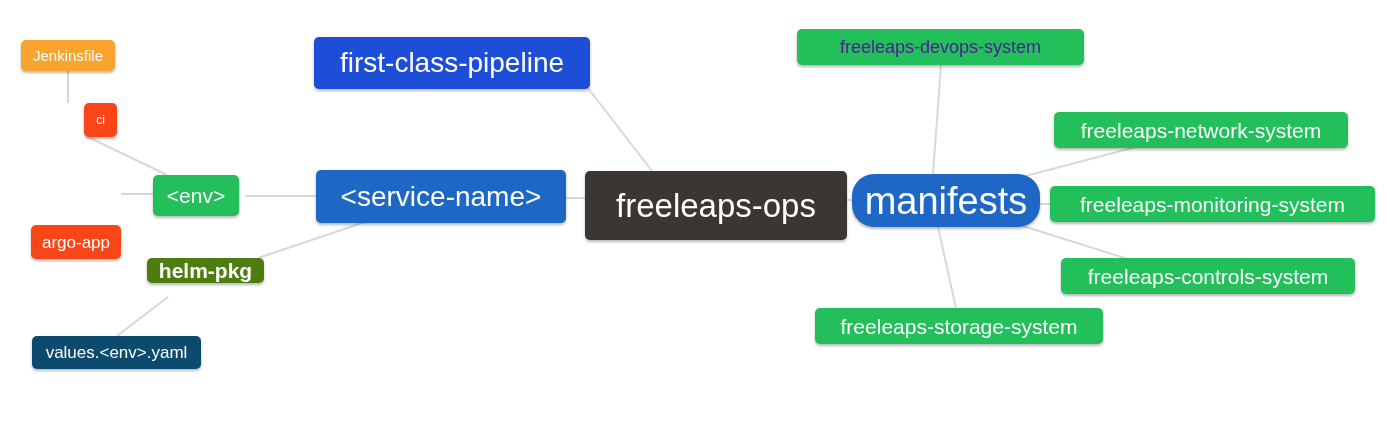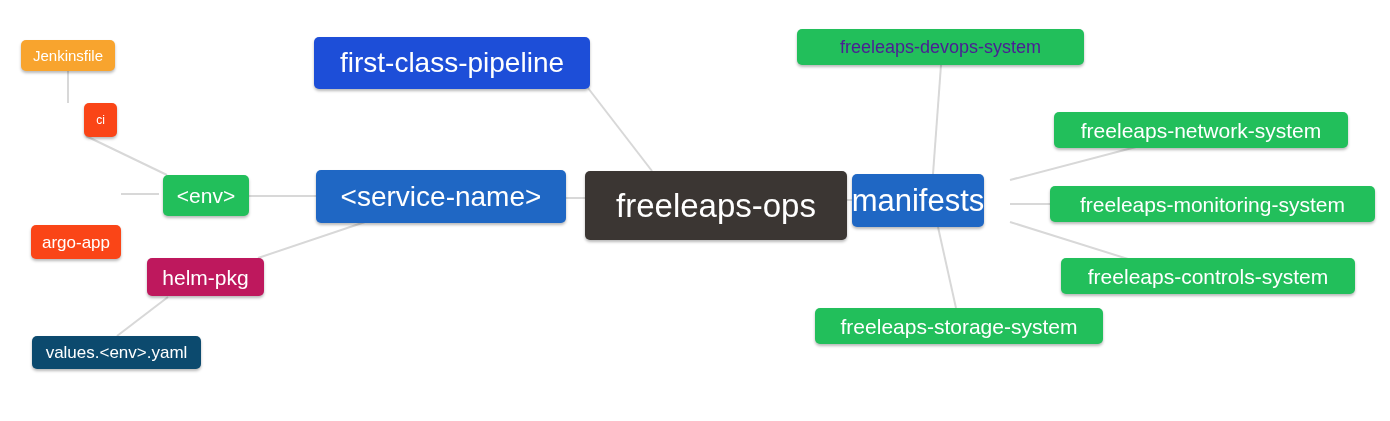--- a/index.html
+++ b/index.html
@@ -54,25 +54,25 @@
       <line x1="933" y1="174" x2="941" y2="65" stroke="#d8d8d8" stroke-width="2"></line>
       <line x1="1010" y1="180" x2="1136" y2="147" stroke="#d8d8d8" stroke-width="2"></line>
       <line x1="1010" y1="204" x2="1050" y2="204" stroke="#d8d8d8" stroke-width="2"></line>
       <line x1="1010" y1="222" x2="1128" y2="259" stroke="#d8d8d8" stroke-width="2"></line>
       <line x1="938" y1="227" x2="956" y2="308" stroke="#d8d8d8" stroke-width="2"></line>
     </svg>
 
 <div class="node" style="left: 21px; top: 40px; width: 94px; height: 31px; font-size: 15px; background: rgb(248, 164, 46); color: rgb(255, 255, 255);">Jenkinsfile</div>
     <div class="node" style="left: 53px; top: 103px; width: 33px; height: 34px; font-size: 12px; background: rgb(250, 69, 23); color: rgb(255, 255, 255); margin-left: 31px;">ci</div>
     <div class="node" style="left: 31px; top: 177px; width: 90px; height: 34px; font-size: 17px; background: rgb(250, 69, 23); color: rgb(255, 255, 255); margin-top: 48px;">argo-app</div>
-    <div class="node" style="left: 163px; top: 175px; width: 86px; height: 41px; font-size: 21px; background: rgb(34, 191, 91); color: rgb(255, 255, 255);">&lt;env&gt;</div>
-    <div class="node" style="left: 147px; top: 258px; width: 117px; height: 38px; font-size: 21px; background: #be185d; color: rgb(255, 255, 255);">helm-pkg</div>
+    <div class="node" style="left: 153px; top: 175px; width: 86px; height: 41px; font-size: 21px; background: rgb(34, 191, 91); color: rgb(255, 255, 255);">&lt;env&gt;</div>
+    <div class="node" style="left: 147px; top: 258px; width: 117px; height: 25px; font-size: 21px; background: #4d7c0f; color: rgb(255, 255, 255); font-weight: bold;">helm-pkg</div>
     <div class="node" style="left: 8px; top: 336px; width: 169px; height: 33px; font-size: 17px; background: #0c4a6e; color: rgb(255, 255, 255); margin-left: 24px;">values.&lt;env&gt;.yaml</div>
     <div class="node" style="left: 314px; top: 37px; width: 276px; height: 52px; font-size: 28px; background: #1d4ed8; color: rgb(255, 255, 255);">first-class-pipeline</div>
     <div class="node" style="left: 316px; top: 170px; width: 250px; height: 53px; font-size: 28px; background: rgb(31, 103, 196); color: rgb(255, 255, 255);">&lt;service-name&gt;</div>
     <div class="node" style="left: 585px; top: 171px; width: 262px; height: 69px; font-size: 33px; background: rgb(59, 54, 51); color: rgb(255, 255, 255);">freeleaps-ops</div>
-    <div class="node" style="left: 852px; top: 174px; width: 132px; height: 53px; font-size: 31px; background: rgb(31, 103, 196); color: rgb(255, 255, 255);">manifests</div>
+    <div class="node" style="left: 852px; top: 174px; width: 188px; height: 53px; font-size: 38px; background: rgb(31, 103, 196); color: rgb(255, 255, 255); border-radius: 22px;">manifests</div>
     <div class="node" style="left: 797px; top: 29px; width: 287px; height: 36px; font-size: 18px; background: rgb(34, 191, 91); color: #4c1d95;">freeleaps-devops-system</div>
     <div class="node" style="left: 1054px; top: 112px; width: 294px; height: 36px; font-size: 21px; background: rgb(34, 191, 91); color: rgb(255, 255, 255);">freeleaps-network-system</div>
     <div class="node" style="left: 1050px; top: 186px; width: 325px; height: 36px; font-size: 21px; background: rgb(34, 191, 91); color: rgb(255, 255, 255);">freeleaps-monitoring-system</div>
     <div class="node" style="left: 1061px; top: 258px; width: 294px; height: 36px; font-size: 21px; background: rgb(34, 191, 91); color: rgb(255, 255, 255);">freeleaps-controls-system</div>
     <div class="node" style="left: 815px; top: 308px; width: 288px; height: 36px; font-size: 21px; background: rgb(34, 191, 91); color: rgb(255, 255, 255);">freeleaps-storage-system</div>
   </div>
 
 </body></html>

